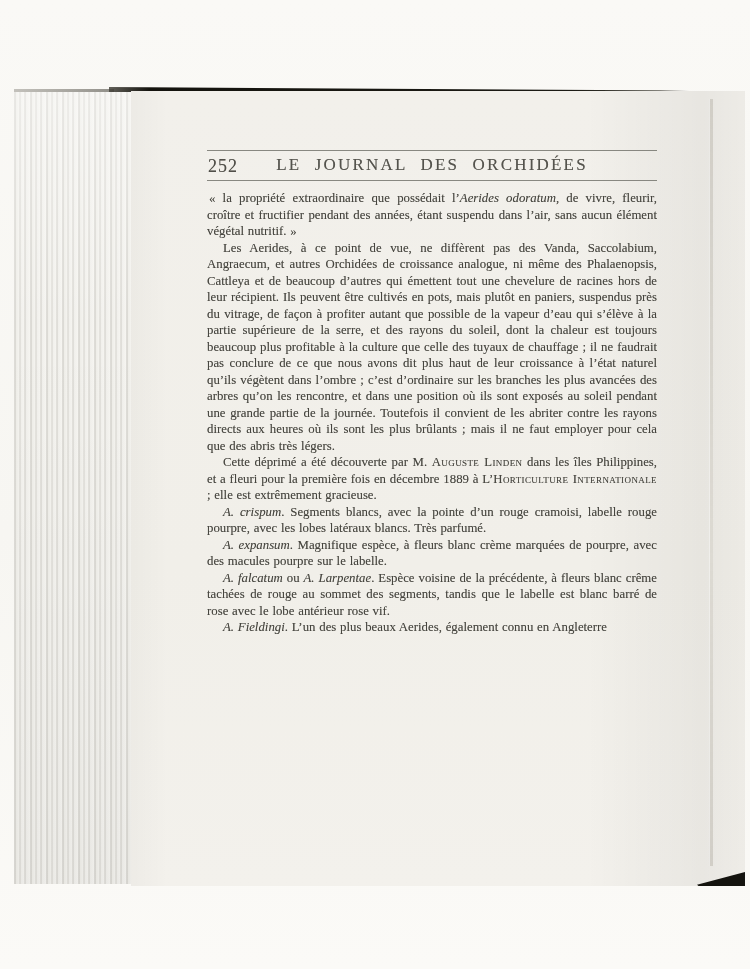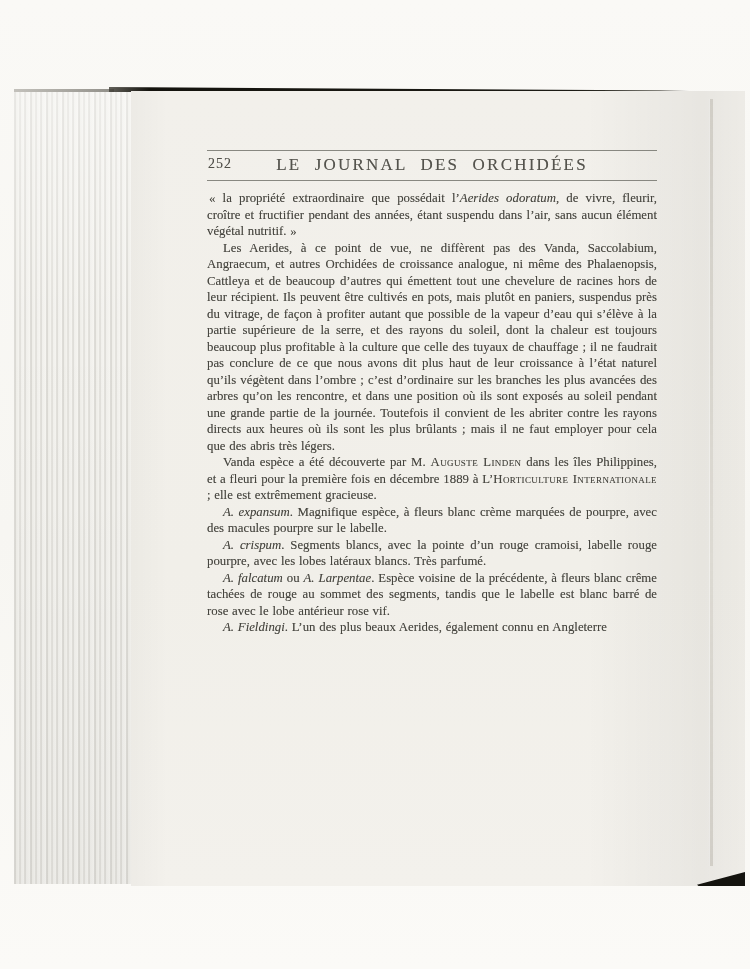--- a/index.html
+++ b/index.html
@@ -61,21 +61,21 @@
     color: #46453f;
     text-shadow: 0 0 0.6px rgba(70,69,63,.4);
   }
   .rule { border: 0; border-top: 1px solid #76756f; height: 0; margin: 0; opacity: .85; }
   .head-row {
     position: relative; text-align: center;
     padding: 4px 0 5px 0;
   }
   .pagenum {
     position: absolute; left: 1px; top: 5px;
-    font-size: 14px; letter-spacing: 1px; color: #504f49;
+    font-size: 18px; letter-spacing: 1px; color: #504f49;
   }
   .journal {
     font-size: 17px; letter-spacing: 2.2px; word-spacing: 7px;
     color: #54534d;
   }
   .body-text { margin-top: 9px; }
   .para {
     margin: 0; font-size: 12.8px; line-height: 16.5px;
     text-align: justify; text-indent: 16px;
     word-spacing: 0.6px;
@@ -109,26 +109,26 @@
         </div>
 
         <div class="body-text">
 
           <p class="para quote"><span>« la propriété extraordinaire que possédait l’</span><i>Aerides odoratum</i><span>, de vivre, fleurir, croître et fructifier pendant des années, étant suspendu dans l’air, sans aucun élément végétal nutritif. »</span></p>
 
           <p class="para"><span>Les Aerides, à ce point de vue, ne diffèrent pas des Vanda, Saccolabium, Angraecum, et autres Orchidées de croissance analogue, ni même des Phalaenopsis, Cattleya et de beaucoup d’autres qui émettent tout une chevelure de racines hors de leur récipient. Ils peuvent être cultivés en pots, mais plutôt en paniers, suspendus près du vitrage, de façon à profiter autant que possible de la vapeur d’eau qui s’élève à la partie supérieure de la serre, et des rayons du soleil, dont la chaleur est toujours beaucoup plus profitable à la culture que celle des tuyaux de chauffage ; il ne faudrait pas conclure de ce que nous avons dit plus haut de leur croissance à l’état naturel qu’ils végètent dans l’ombre ; c’est d’ordinaire sur les branches les plus avancées des arbres qu’on les rencontre, et dans une position où ils sont exposés au soleil pendant une grande partie de la journée. Toutefois il convient de les abriter contre les rayons directs aux heures où ils sont les plus brûlants ; mais il ne faut employer pour cela que des abris très légers.</span></p>
 
 
 
-          <p class="para"><span>Vanda espèce a été découverte par M. </span><span class="sc">Auguste Linden</span><span> dans les îles Philippines, et a fleuri pour la première fois en décembre 1889 à L’</span><span class="sc">Horticulture Internationale</span><span> ; elle est extrêmement gracieuse.</span></p>
+          <p class="para"><span>Cette déprimé a été découverte par M. </span><span class="sc">Auguste Linden</span><span> dans les îles Philippines, et a fleuri pour la première fois en décembre 1889 à L’</span><span class="sc">Horticulture Internationale</span><span> ; elle est extrêmement gracieuse.</span></p>
 
 
+          <p class="para"><i>A. crispum</i><span>. Segments blancs, avec la pointe d’un rouge cramoisi, labelle rouge pourpre, avec les lobes latéraux blancs. Très parfumé.</span></p>
+
           <p class="para"><i>A. expansum</i><span>. Magnifique espèce, à fleurs blanc crème marquées de pourpre, avec des macules pourpre sur le labelle.</span></p>
-
-          <p class="para"><i>A. crispum</i><span>. Segments blancs, avec la pointe d’un rouge cramoisi, labelle rouge pourpre, avec les lobes latéraux blancs. Très parfumé.</span></p>
 
           <p class="para"><i>A. falcatum</i><span> ou </span><i>A. Larpentae</i><span>. Espèce voisine de la précédente, à fleurs blanc crême tachées de rouge au sommet des segments, tandis que le labelle est blanc barré de rose avec le lobe antérieur rose vif.</span></p>
 
           <p class="para"><i>A. Fieldingi</i><span>. L’un des plus beaux Aerides, également connu en Angleterre</span></p>
 
         </div>
       </div>
     </div>
   </div>
 </div>

